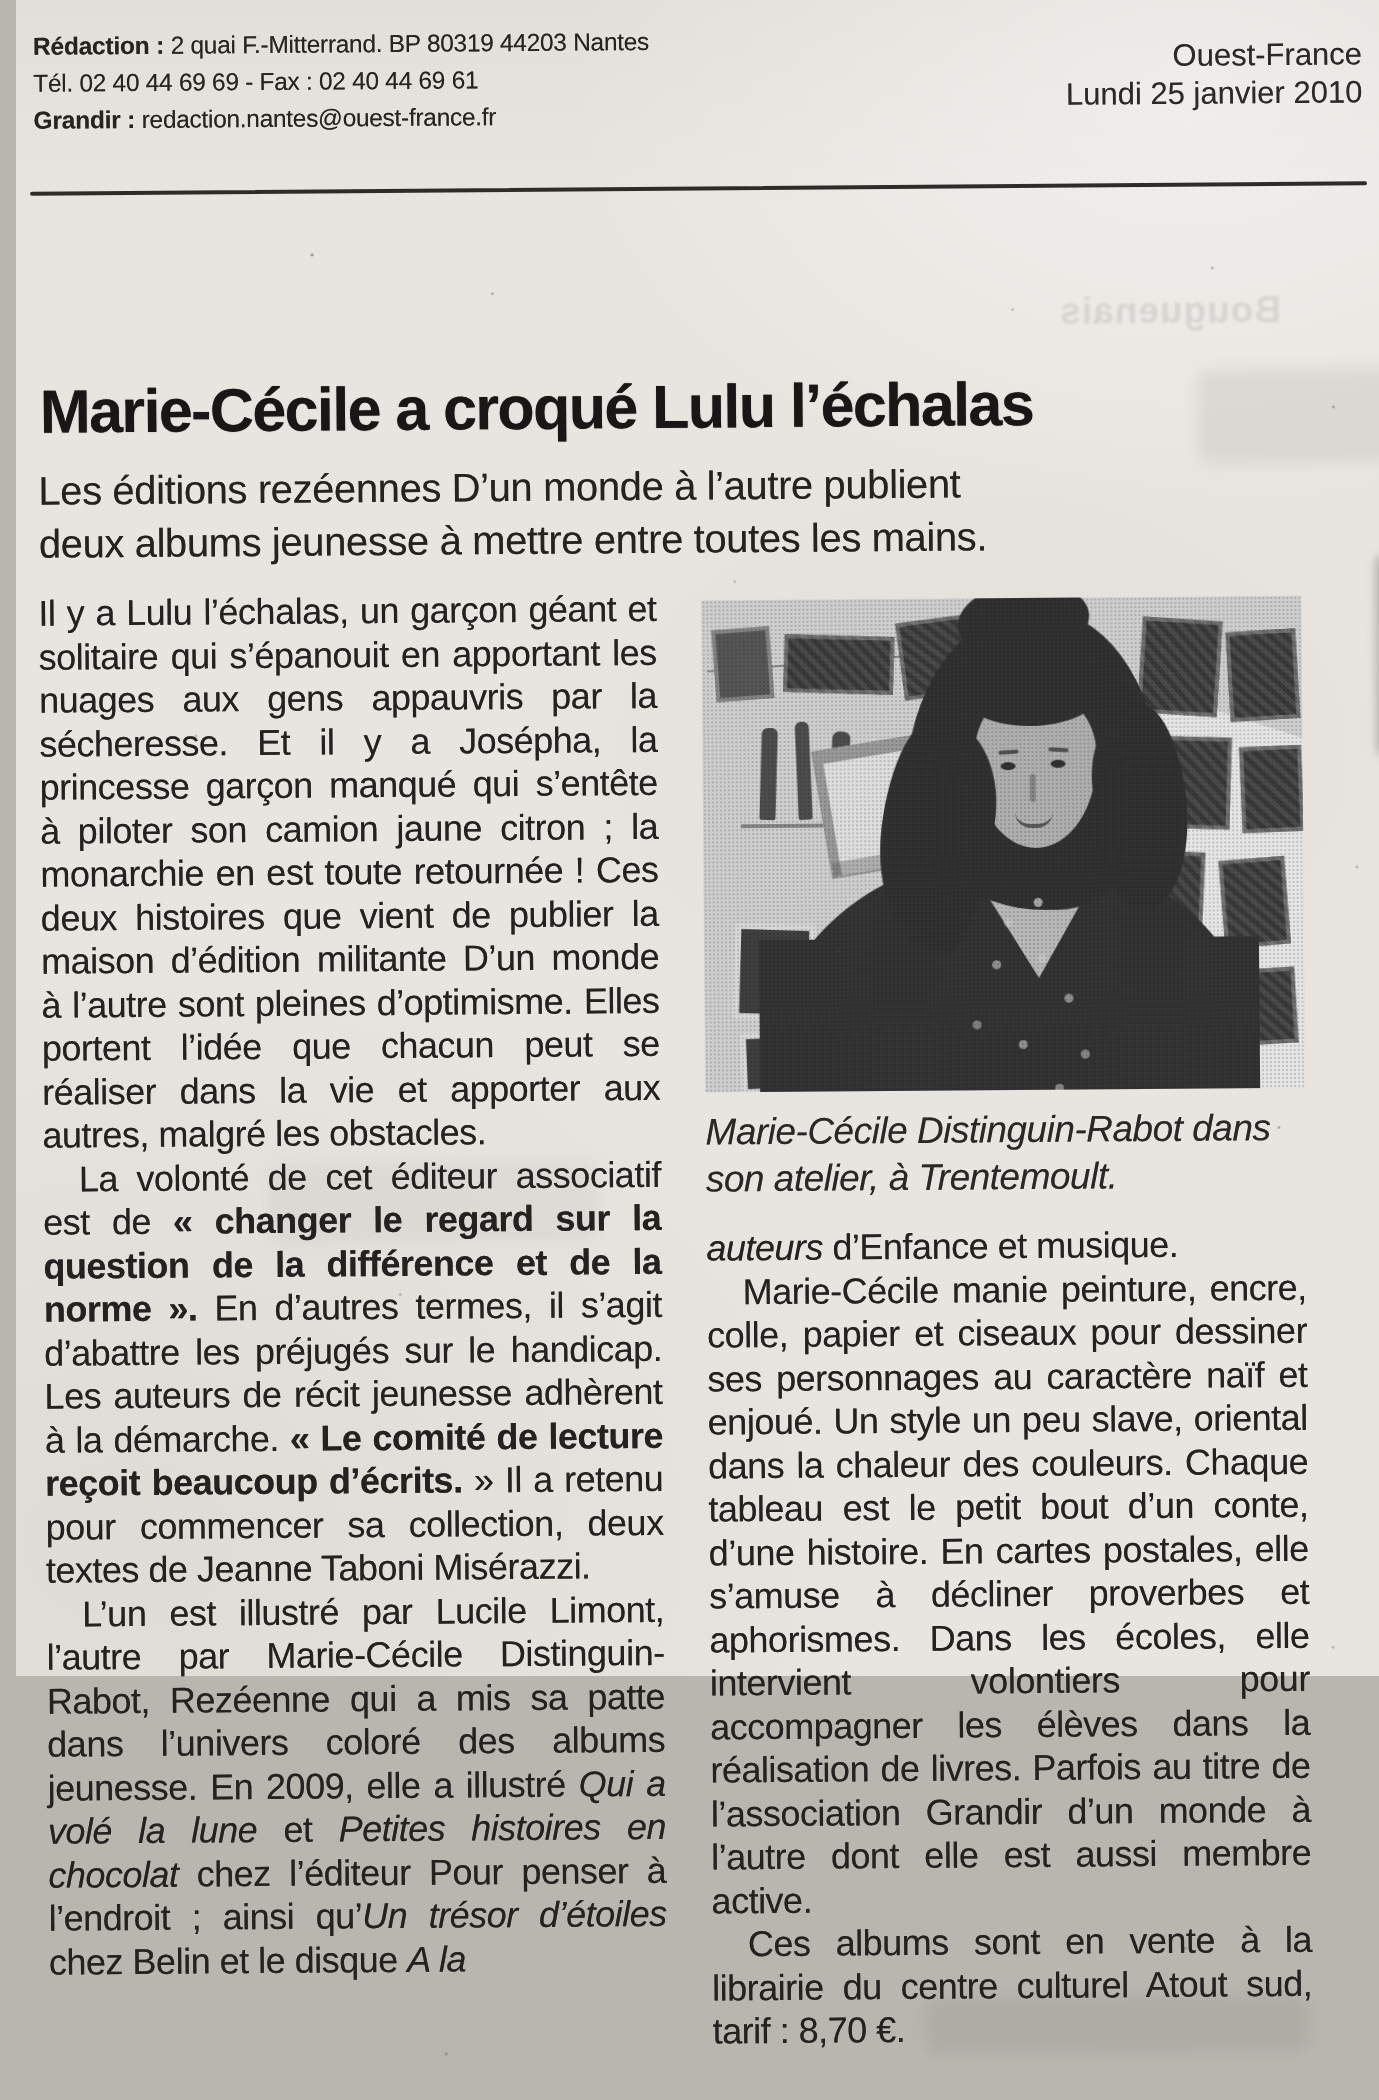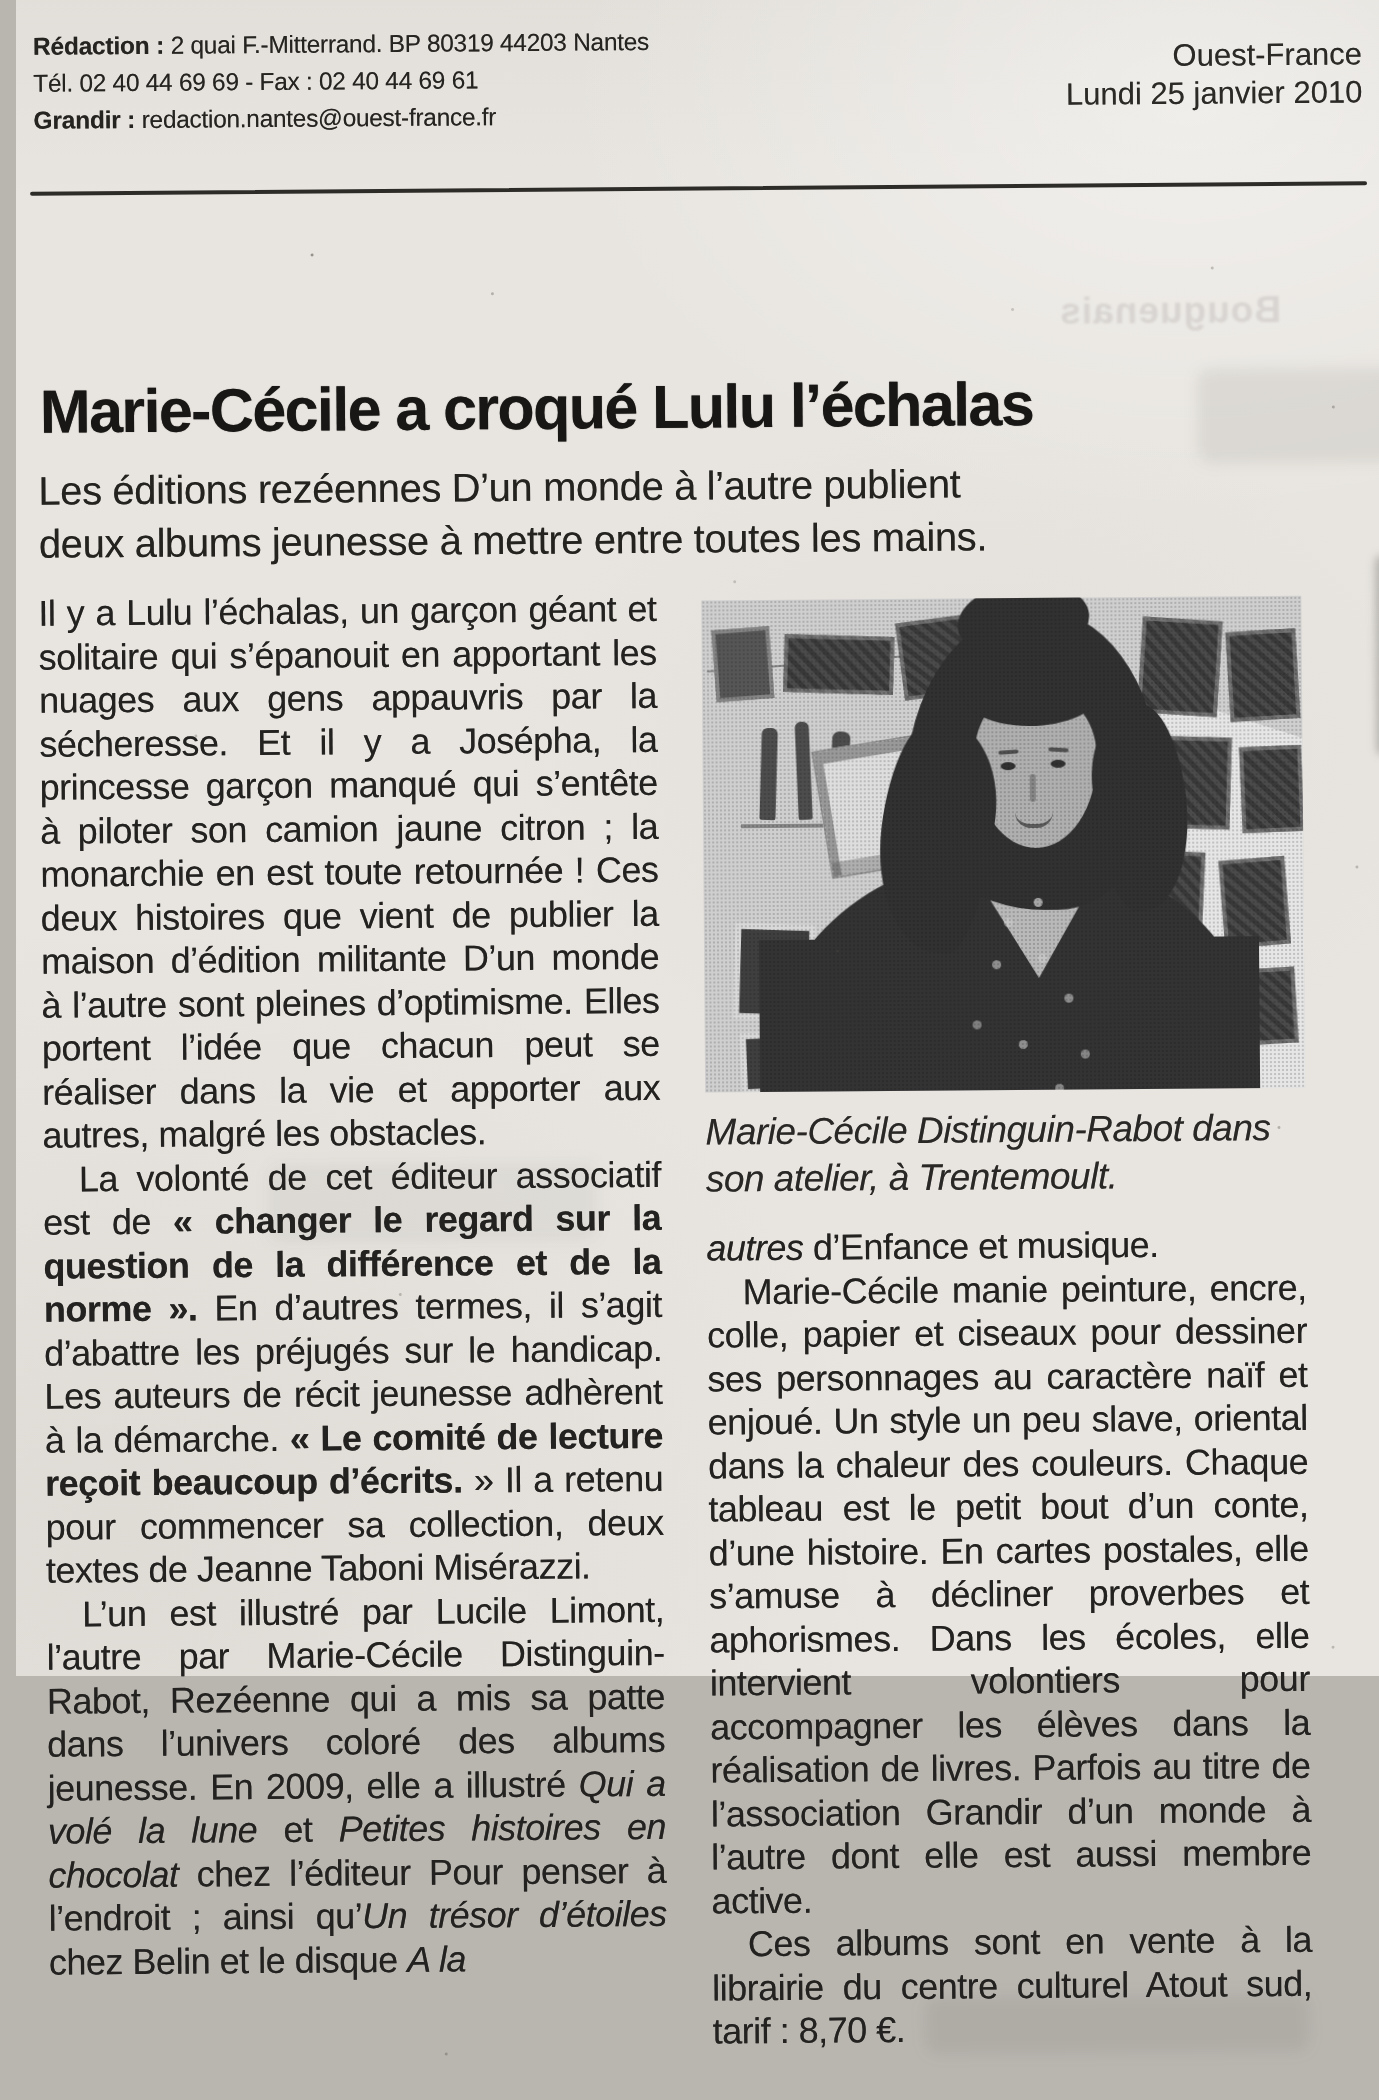--- a/index.html
+++ b/index.html
@@ -166,20 +166,20 @@
                       4px 56px 0 rgba(214,210,200,0.6), -62px 122px 0 rgba(214,210,200,0.5),
                       20px 186px 0 rgba(214,210,200,0.55), -30px 20px 0 rgba(214,210,200,0.5);"></div>
         </div>
       </div>
 
       <div class="caption">
         <div>Marie-Cécile Distinguin-Rabot dans</div>
         <div>son atelier, à Trentemoult.</div>
       </div>
 
-      <p class="after-caption"><span class="i">autres</span><span> d’Enfance et musique.</span></p>
+      <p class="after-caption"><span class="i">auteurs</span><span> d’Enfance et musique.</span></p>
       <p class="ind"><span>Marie-Cécile manie peinture, encre, colle, papier et ciseaux pour dessiner ses personnages au caractère naïf et enjoué. Un style un peu slave, oriental dans la chaleur des couleurs. Chaque tableau est le petit bout d’un conte, d’une histoire. En cartes postales, elle s’amuse à décliner proverbes et aphorismes. Dans les écoles, elle intervient volontiers pour accompagner les élèves dans la réalisation de livres. Parfois au titre de l’association Grandir d’un monde à l’autre dont elle est aussi membre active.</span></p>
       <p class="ind"><span>Ces albums sont en vente à la librairie du centre culturel Atout sud, tarif : 8,70 €.</span></p>
     </div>
 
     <div class="speck"></div>
   </div>
 </div>
 
 </body></html>

